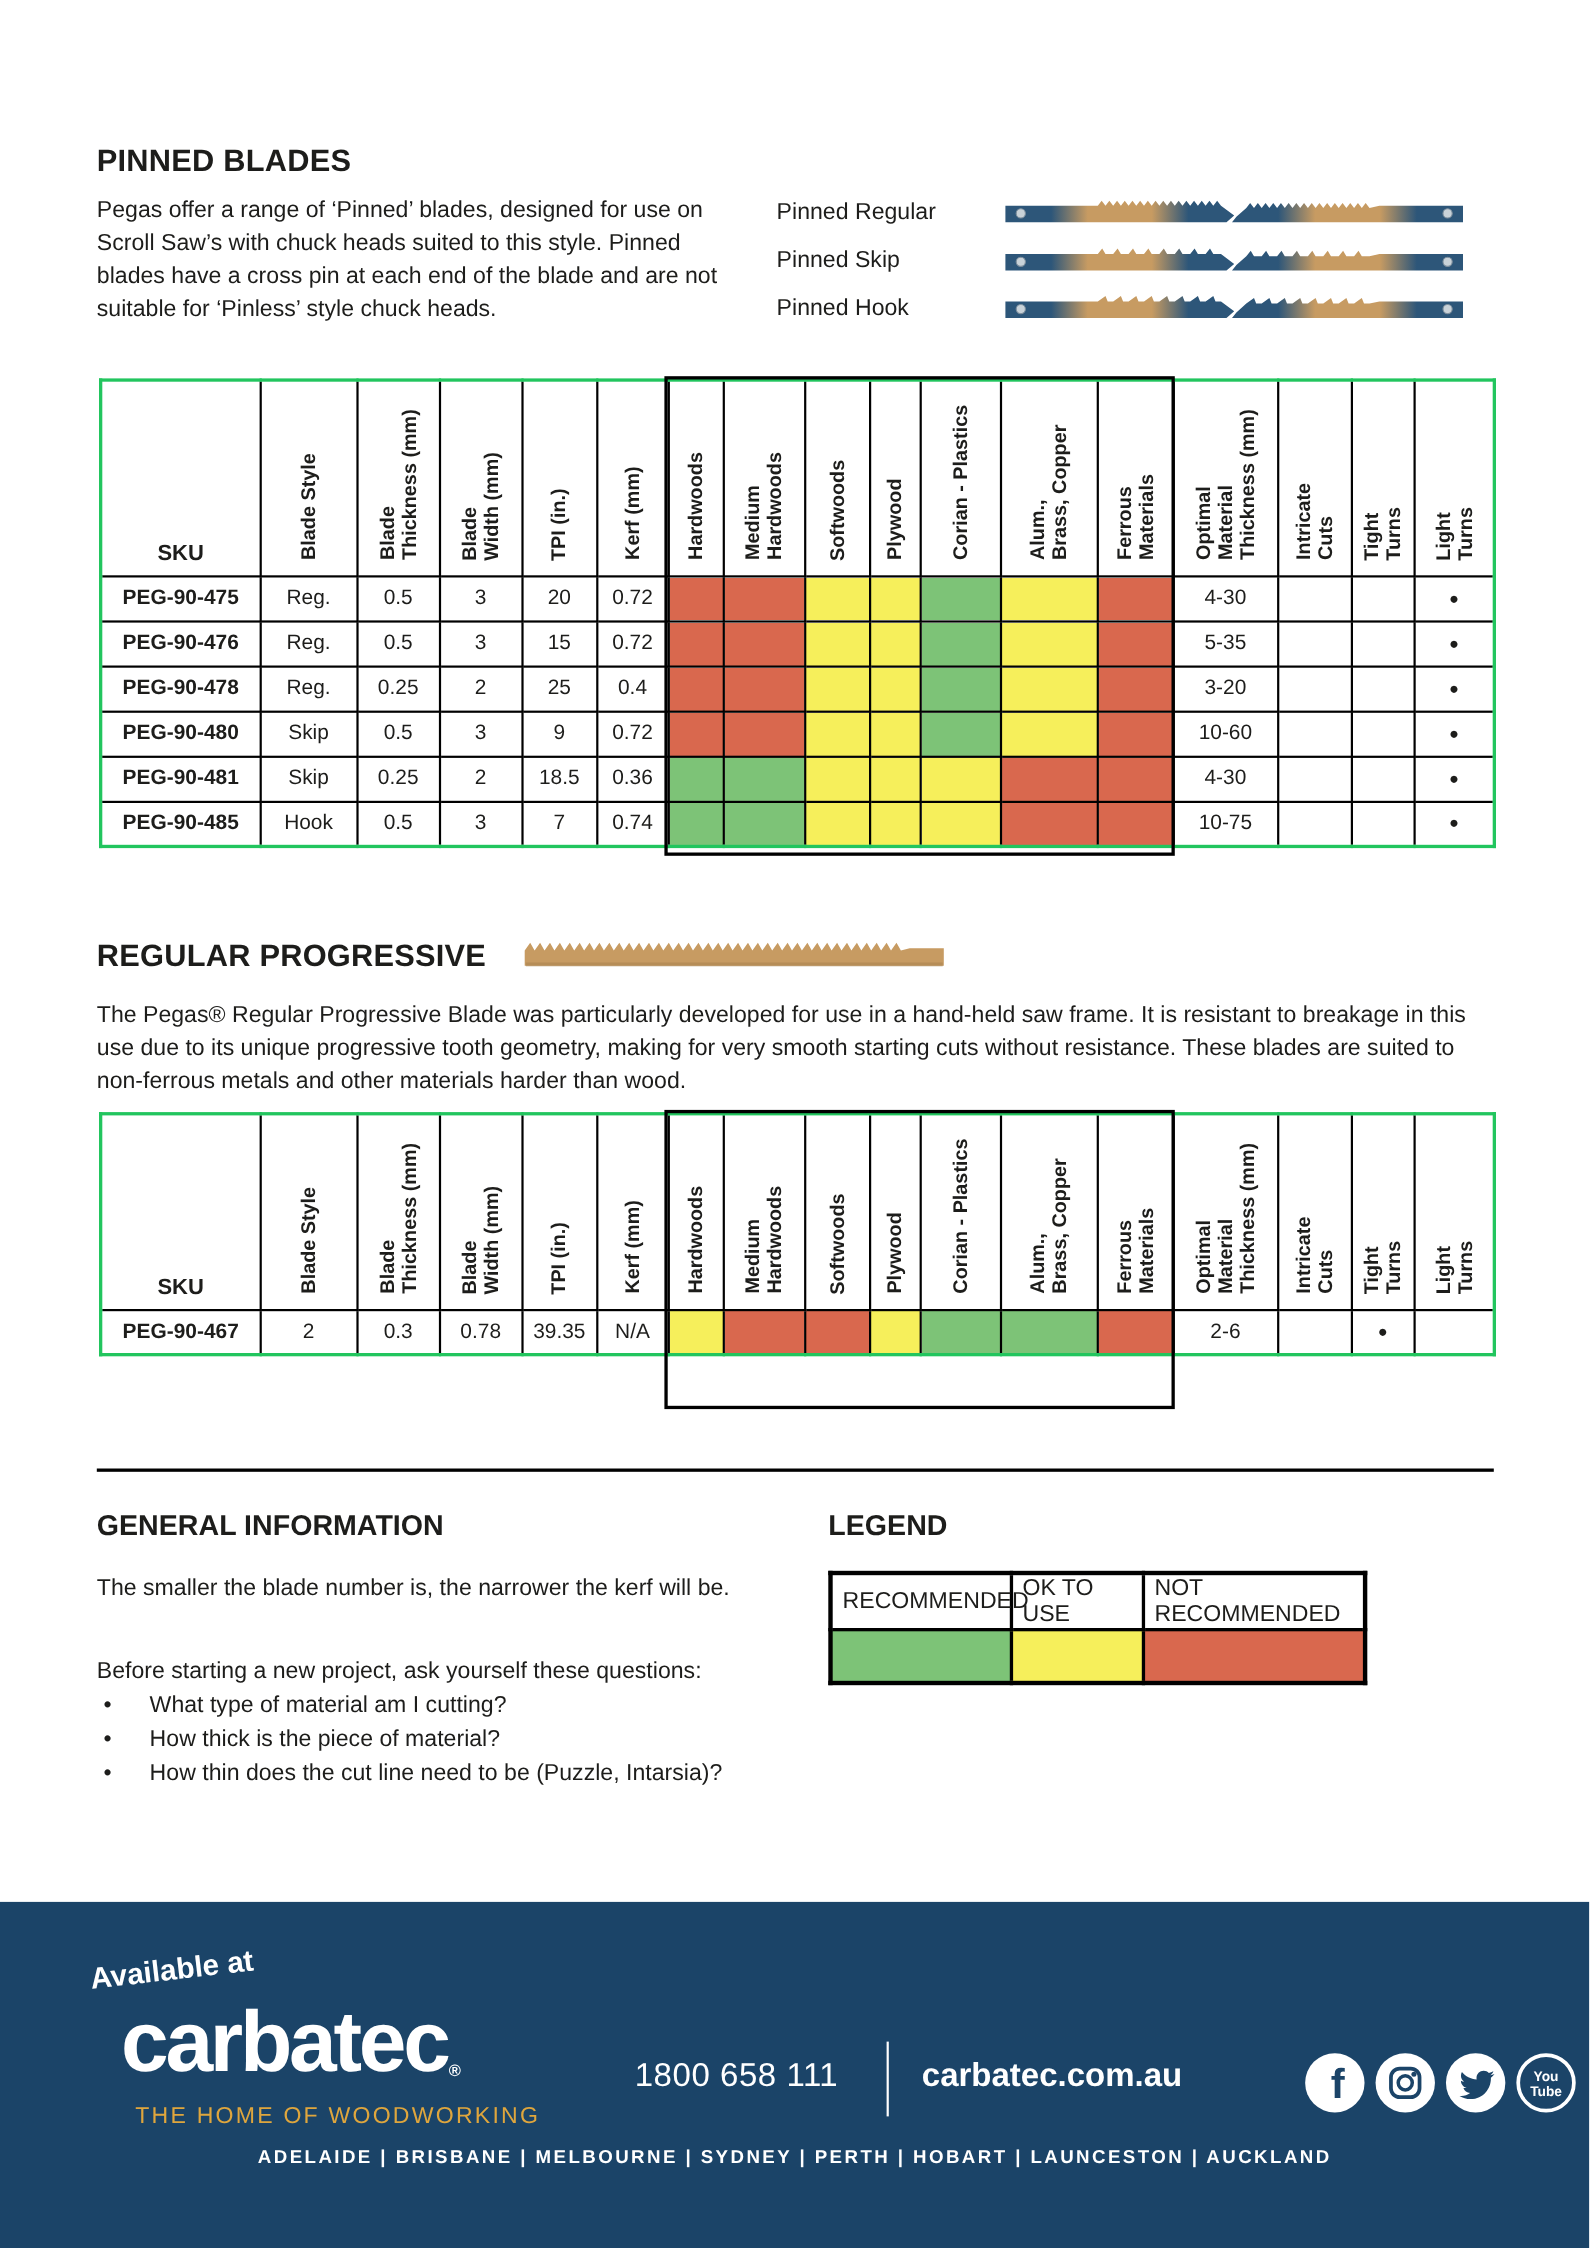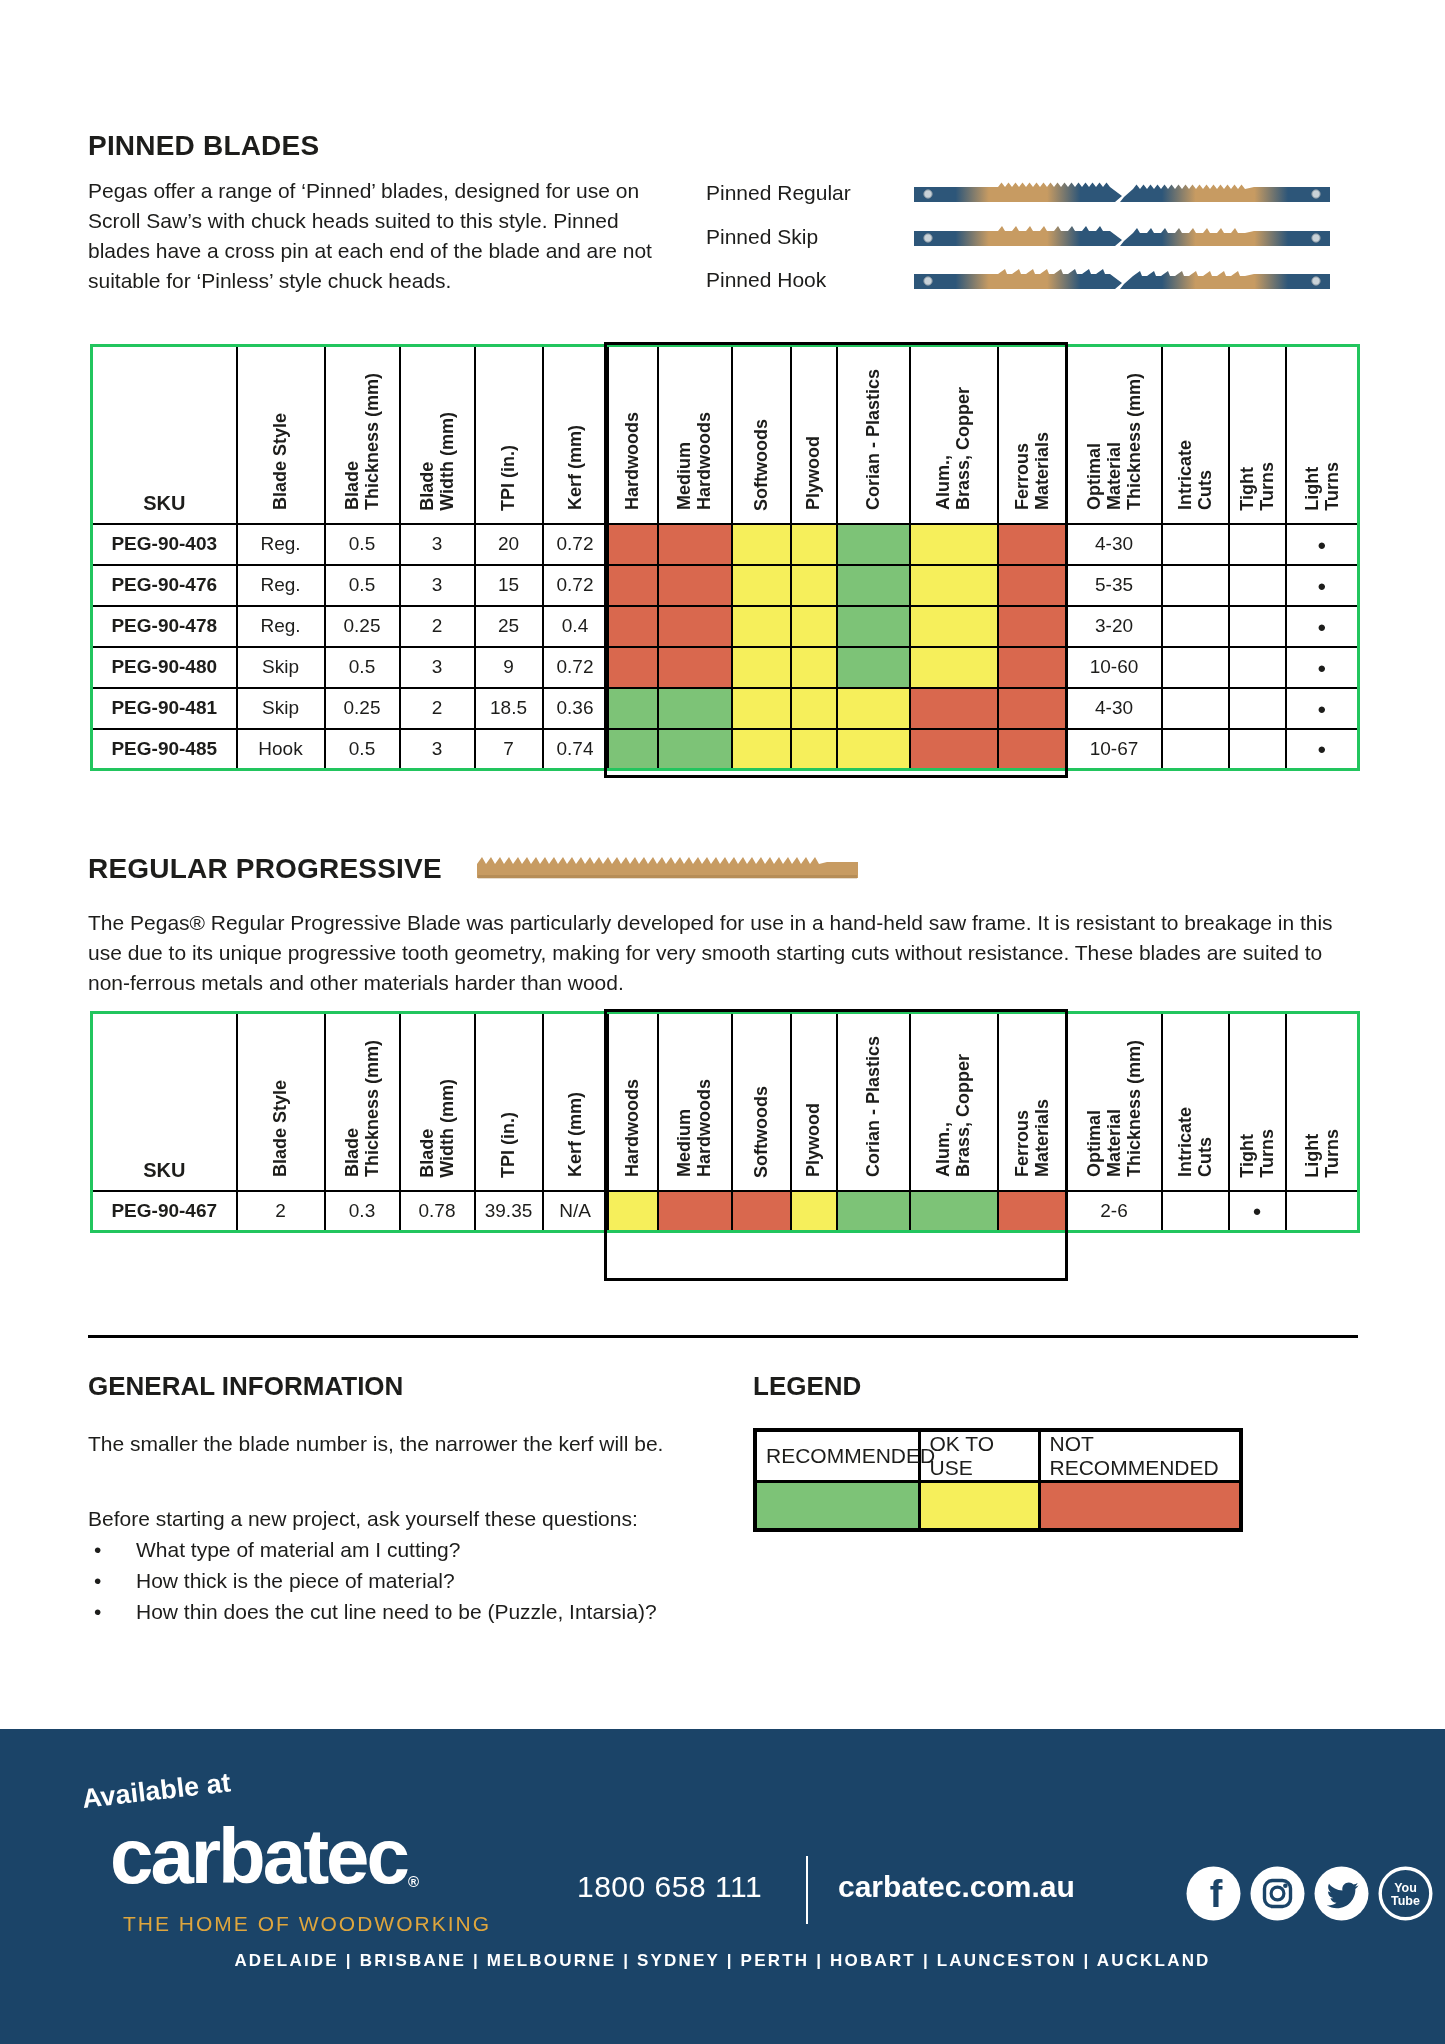--- a/index.html
+++ b/index.html
@@ -143,21 +143,21 @@
         <th class="vh"><div class="vtxt">Intricate
 Cuts</div></th>
         <th class="vh"><div class="vtxt">Tight
 Turns</div></th>
         <th class="vh"><div class="vtxt">Light
 Turns</div></th>
       </tr>
     </thead>
     <tbody id="pinned-tbody">
         <tr>
-          <td class="sku">PEG-90-403</td>
+          <td class="sku">PEG-90-475</td>
           <td>Reg.</td>
           <td>0.5</td>
           <td>3</td>
           <td>20</td>
           <td>0.72</td>
           <td style="background: rgb(217, 104, 78);"></td>
           <td style="background: rgb(217, 104, 78);"></td>
           <td style="background: rgb(246, 239, 91);"></td>
           <td style="background: rgb(246, 239, 91);"></td>
           <td style="background: rgb(125, 195, 119);"></td>
@@ -251,21 +251,21 @@
           <td>3</td>
           <td>7</td>
           <td>0.74</td>
           <td style="background: rgb(125, 195, 119);"></td>
           <td style="background: rgb(125, 195, 119);"></td>
           <td style="background: rgb(246, 239, 91);"></td>
           <td style="background: rgb(246, 239, 91);"></td>
           <td style="background: rgb(246, 239, 91);"></td>
           <td style="background: rgb(217, 104, 78);"></td>
           <td style="background: rgb(217, 104, 78);"></td>
-          <td>10-67</td>
+          <td>10-75</td>
           <td class="dotc"></td>
           <td class="dotc"></td>
           <td class="dotc">●</td>
         </tr>
       </tbody>
   </table>
   <div class="abs mat-outline" style="left:604px;top:342px;width:464px;height:436px"></div>
 
   <div class="abs h-main" style="left:88px;top:853px">REGULAR PROGRESSIVE</div>
   <svg class="abs" style="left:475px;top:852px" width="385" height="30" viewBox="0 0 385 30">

